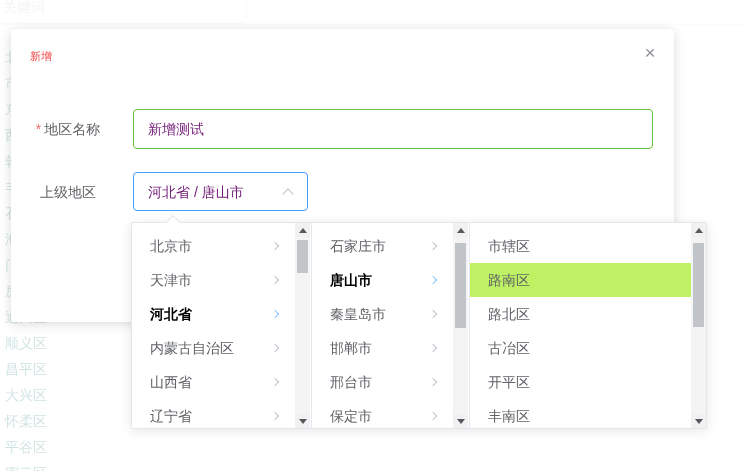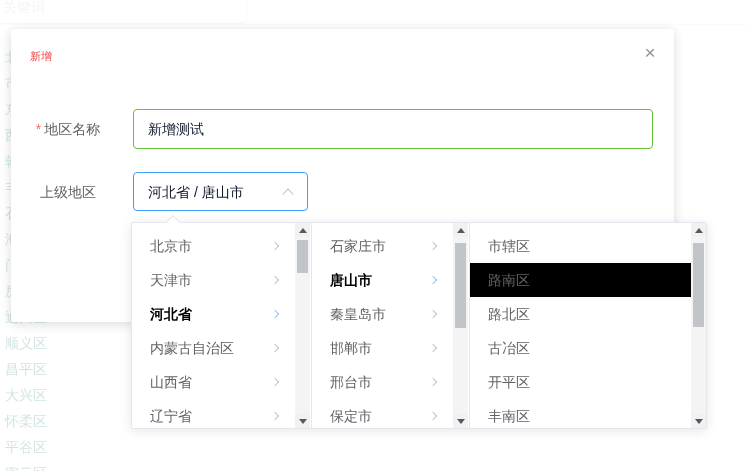--- a/index.html
+++ b/index.html
@@ -38,21 +38,21 @@
   }
   .form-label {
     position:absolute; left:0; width:114px; text-align:center;
     line-height:40px; color:#606266; white-space:nowrap;
   }
   .req { color:#f56c6c; margin-right:3px; }
   .row1 .form-label { top:80px; }
   .row2 .form-label { top:143px; }
   .input {
     position:absolute; background:#fff; border-radius:4px;
-    line-height:38px; padding-left:14px; color:#0f172a; white-space:nowrap;
+    line-height:38px; padding-left:14px; color:#701a75; white-space:nowrap;
   }
   .input-name {
     left:122px; top:80px; width:520px; height:40px;
     border:1px solid #67c23a;
   }
   .input-cascader {
     left:122px; top:143px; width:175px; height:39px;
     border:1px solid #409eff; cursor:pointer;
   }
   .chev-up {
@@ -74,21 +74,21 @@
     border-left:1px solid #e4e7ed; border-top:1px solid #e4e7ed; z-index:4;
   }
   .col { position:relative; height:100%; overflow:hidden; }
   .col1 { width:180px; border-right:1px solid #e4e7ed; }
   .col2 { width:158px; border-right:1px solid #e4e7ed; }
   .col3 { width:236px; }
   .col-items { padding-top:6px; }
   .item { position:relative; height:34px; line-height:34px; padding:0 40px 0 18px; color:#606266; cursor:pointer; white-space:nowrap; }
   .col3 .item { width:221px; padding-right:10px; }
   .item.active { color:#000000; font-weight:bold; }
-  .item.hover { background:#000000; }
+  .item.hover { background:#bef264; }
   .chev-right {
     position:absolute; right:33px; top:14px; width:6px; height:6px;
     border-top:1.5px solid #c0c4cc; border-right:1.5px solid #c0c4cc;
     transform:rotate(45deg);
   }
   .item.active .chev-right { border-color:#8cc5ff; }
 
   
   .sb { position:absolute; top:0; bottom:0; right:1px; width:15px; background:#f4f4f5; z-index:5; }
   .col3 .sb { right:0; }

